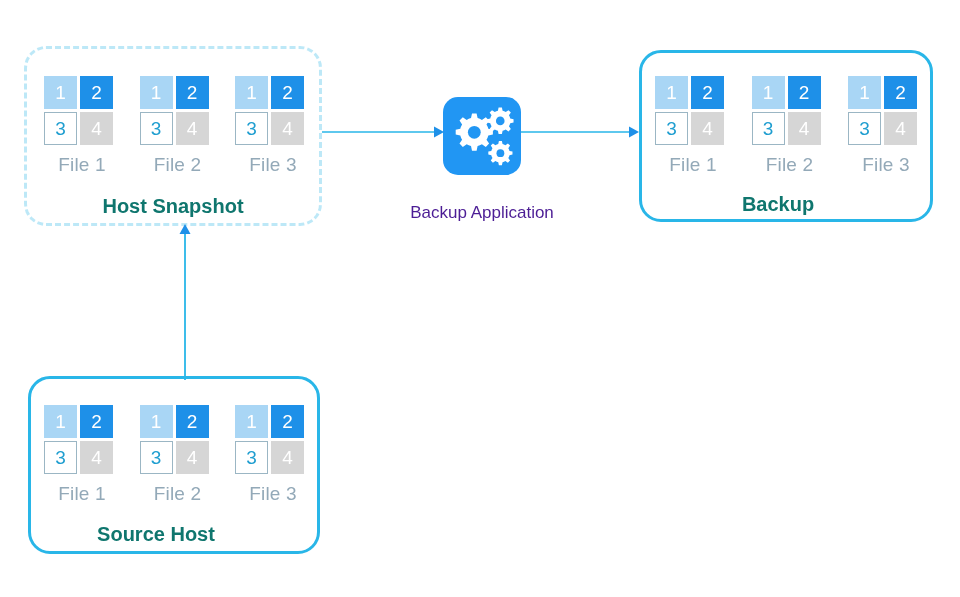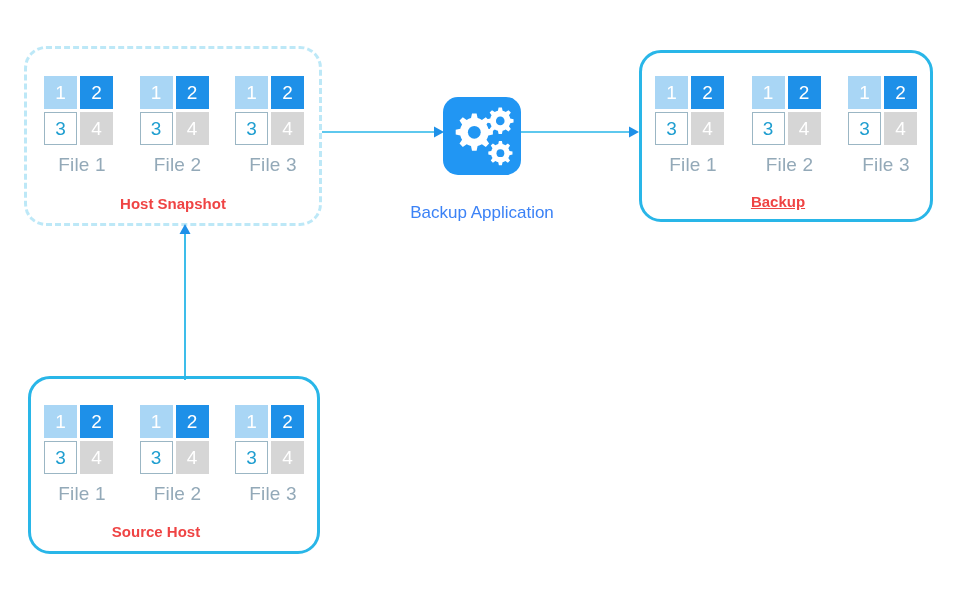--- a/index.html
+++ b/index.html
@@ -76,41 +76,41 @@
     color: #93a9b8;
     letter-spacing: 0.2px;
     white-space: nowrap;
     margin-left: 7px;
   }
 
   .box-title {
     position: absolute;
     width: 100%;
     text-align: center;
-    font-size: 15px;
+    font-size: 20px;
     font-weight: bold;
-    color: #ef4444;
+    color: #0f766e;
     white-space: nowrap;
   }
 
   
   .gear-tile {
     position: absolute;
     width: 78px;
     height: 78px;
     border-radius: 15px;
     background: #2196f3;
   }
   .gear-tile svg { display: block; }
 
   .app-label {
     position: absolute;
     text-align: center;
     font-size: 17px;
-    color: #3b82f6;
+    color: #4c1d95;
     white-space: nowrap;
   }
 
   
   .arrow-svg {
     position: absolute;
     overflow: visible;
   }
 </style>
 </head>
@@ -214,21 +214,21 @@
       <div class="blocks">
         <div class="blk b1">1</div>
         <div class="blk b2">2</div>
         <div class="blk b3">3</div>
         <div class="blk b4">4</div>
       </div>
       <div class="file-label">File 3</div>
     </div>
   </div>
 
-  <div class="box-title" style="left:639px; top:193px; width:278px;text-decoration:underline;">Backup</div>
+  <div class="box-title" style="left:639px; top:193px; width:278px;">Backup</div>
 
   <div class="gear-tile" style="left:443px; top:97px;">
     <svg width="78" height="78" viewBox="0 0 78 78">
 
       <g fill="#ffffff">
         <path d="M29 16.5 l4.6 0 l1.0 4.6 a14.6 14.6 0 0 1 4.3 1.8 l3.9 -2.6 l3.3 3.3 l-2.6 3.9 a14.6 14.6 0 0 1 1.8 4.3 l4.6 1.0 l0 4.6 l-4.6 1.0 a14.6 14.6 0 0 1 -1.8 4.3 l2.6 3.9 l-3.3 3.3 l-3.9 -2.6 a14.6 14.6 0 0 1 -4.3 1.8 l-1.0 4.6 l-4.6 0 l-1.0 -4.6 a14.6 14.6 0 0 1 -4.3 -1.8 l-3.9 2.6 l-3.3 -3.3 l2.6 -3.9 a14.6 14.6 0 0 1 -1.8 -4.3 l-4.6 -1.0 l0 -4.6 l4.6 -1.0 a14.6 14.6 0 0 1 1.8 -4.3 l-2.6 -3.9 l3.3 -3.3 l3.9 2.6 a14.6 14.6 0 0 1 4.3 -1.8 z"></path>
         <circle cx="31.3" cy="35.3" r="6.4" fill="#2196f3"></circle>
       </g>
 
       <g fill="#ffffff">

